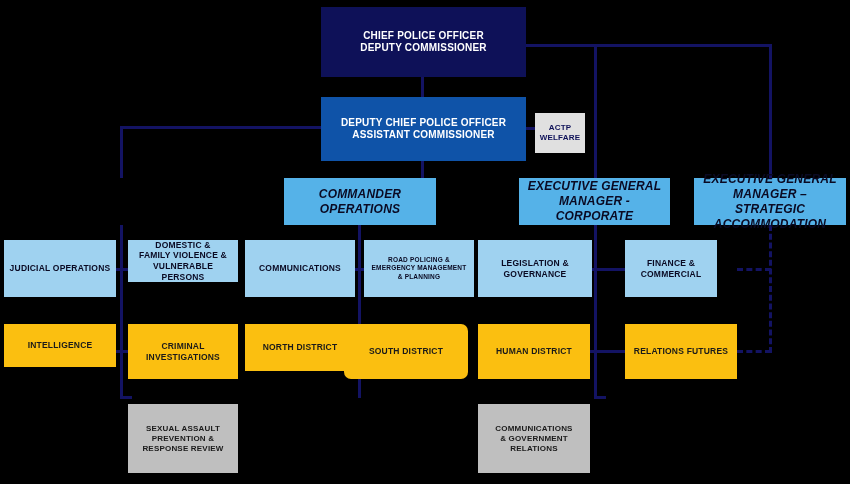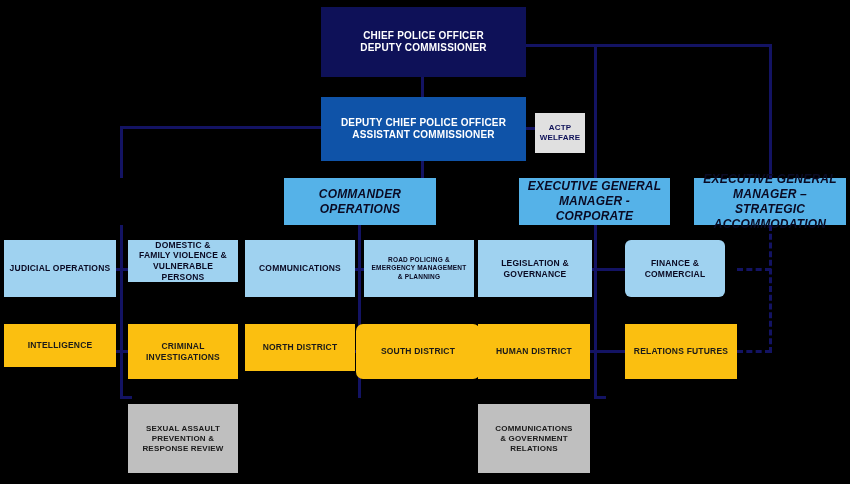--- a/index.html
+++ b/index.html
@@ -139,37 +139,37 @@
   </div>
 
   <div class="node tier-branch-sm" style="left:364px; top:240px; width:110px; height:57px;">
     <span>ROAD POLICING &amp;<br>EMERGENCY MANAGEMENT<br>&amp; PLANNING</span>
   </div>
 
   <div class="node tier-branch" style="left:478px; top:240px; width:114px; height:57px;">
     <span>LEGISLATION &amp;<br>GOVERNANCE</span>
   </div>
 
-  <div class="node tier-branch" style="left:625px; top:240px; width:100px; height:57px;border-radius:6px;">
+  <div class="node tier-branch" style="left:625px; top:240px; width:92px; height:57px;">
     <span>FINANCE &amp;<br>COMMERCIAL</span>
   </div>
 
   <div class="node tier-gold" style="left:4px; top:324px; width:112px; height:43px;">
     <span>INTELLIGENCE</span>
   </div>
 
   <div class="node tier-gold" style="left:128px; top:324px; width:110px; height:55px;">
     <span>CRIMINAL<br>INVESTIGATIONS</span>
   </div>
 
   <div class="node tier-gold" style="left:245px; top:324px; width:110px; height:47px;">
     <span>NORTH DISTRICT</span>
   </div>
 
-  <div class="node tier-gold" style="left:356px; top:324px; width:124px; height:55px;border-radius:7px;">
+  <div class="node tier-gold" style="left:344px; top:324px; width:124px; height:55px;border-radius:7px;">
     <span>SOUTH DISTRICT</span>
   </div>
 
   <div class="node tier-gold" style="left:478px; top:324px; width:112px; height:55px;">
     <span>HUMAN DISTRICT</span>
   </div>
 
   <div class="node tier-gold" style="left:625px; top:324px; width:112px; height:55px;">
     <span>RELATIONS FUTURES</span>
   </div>

